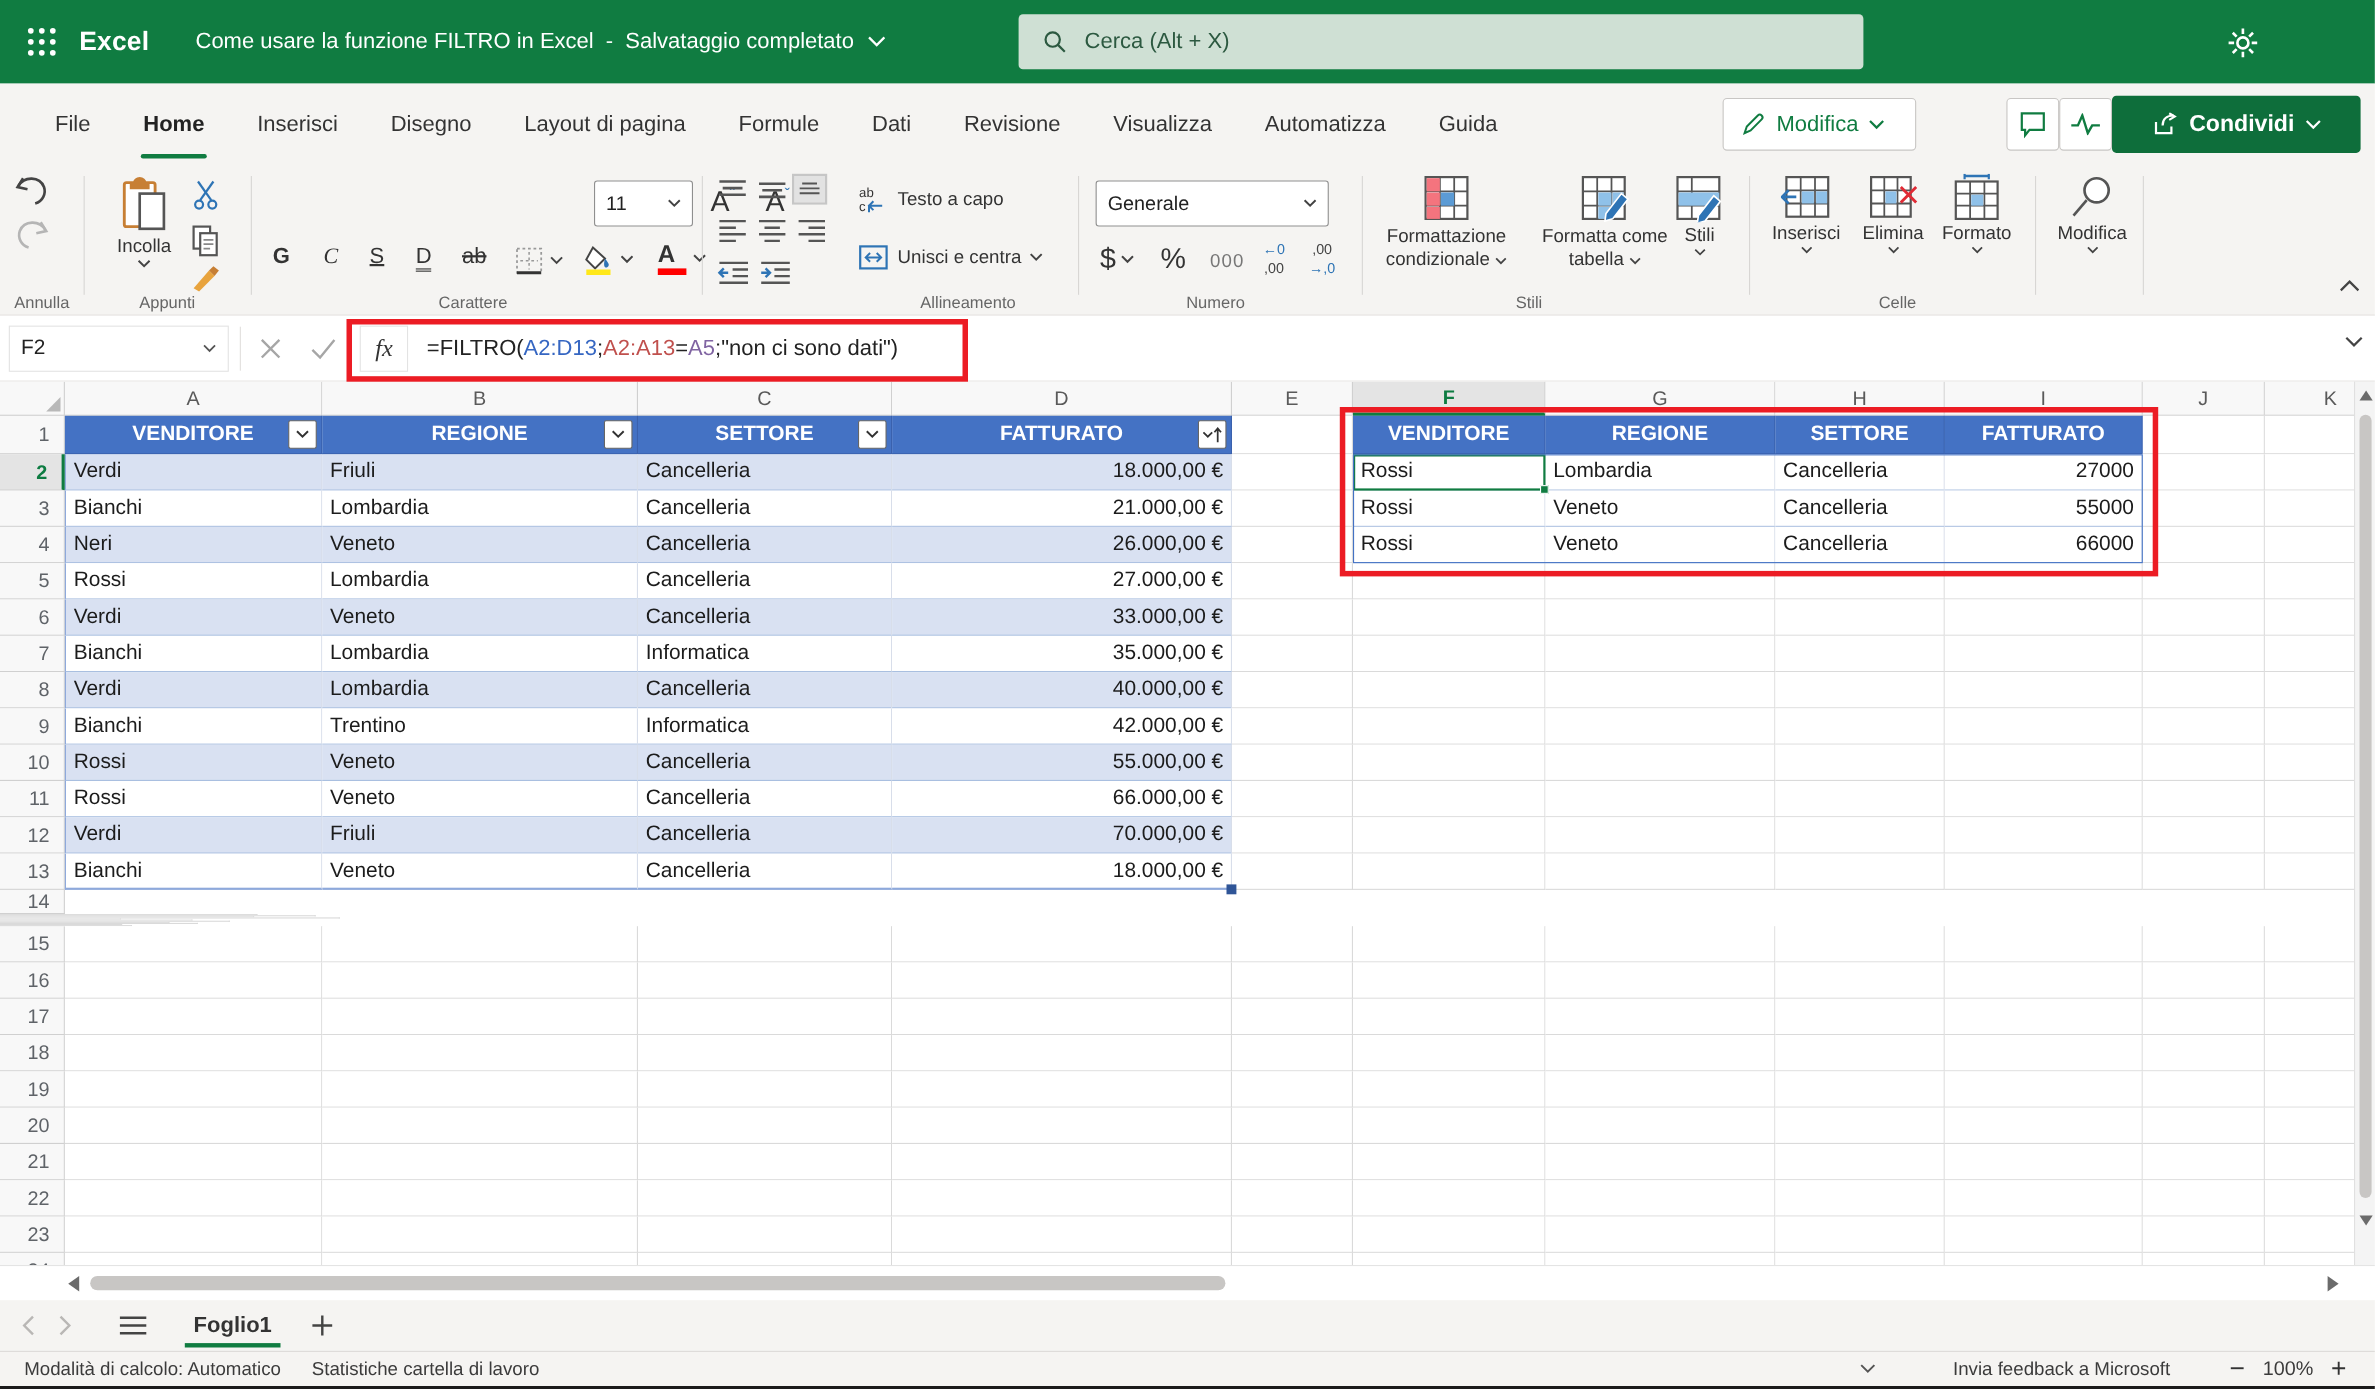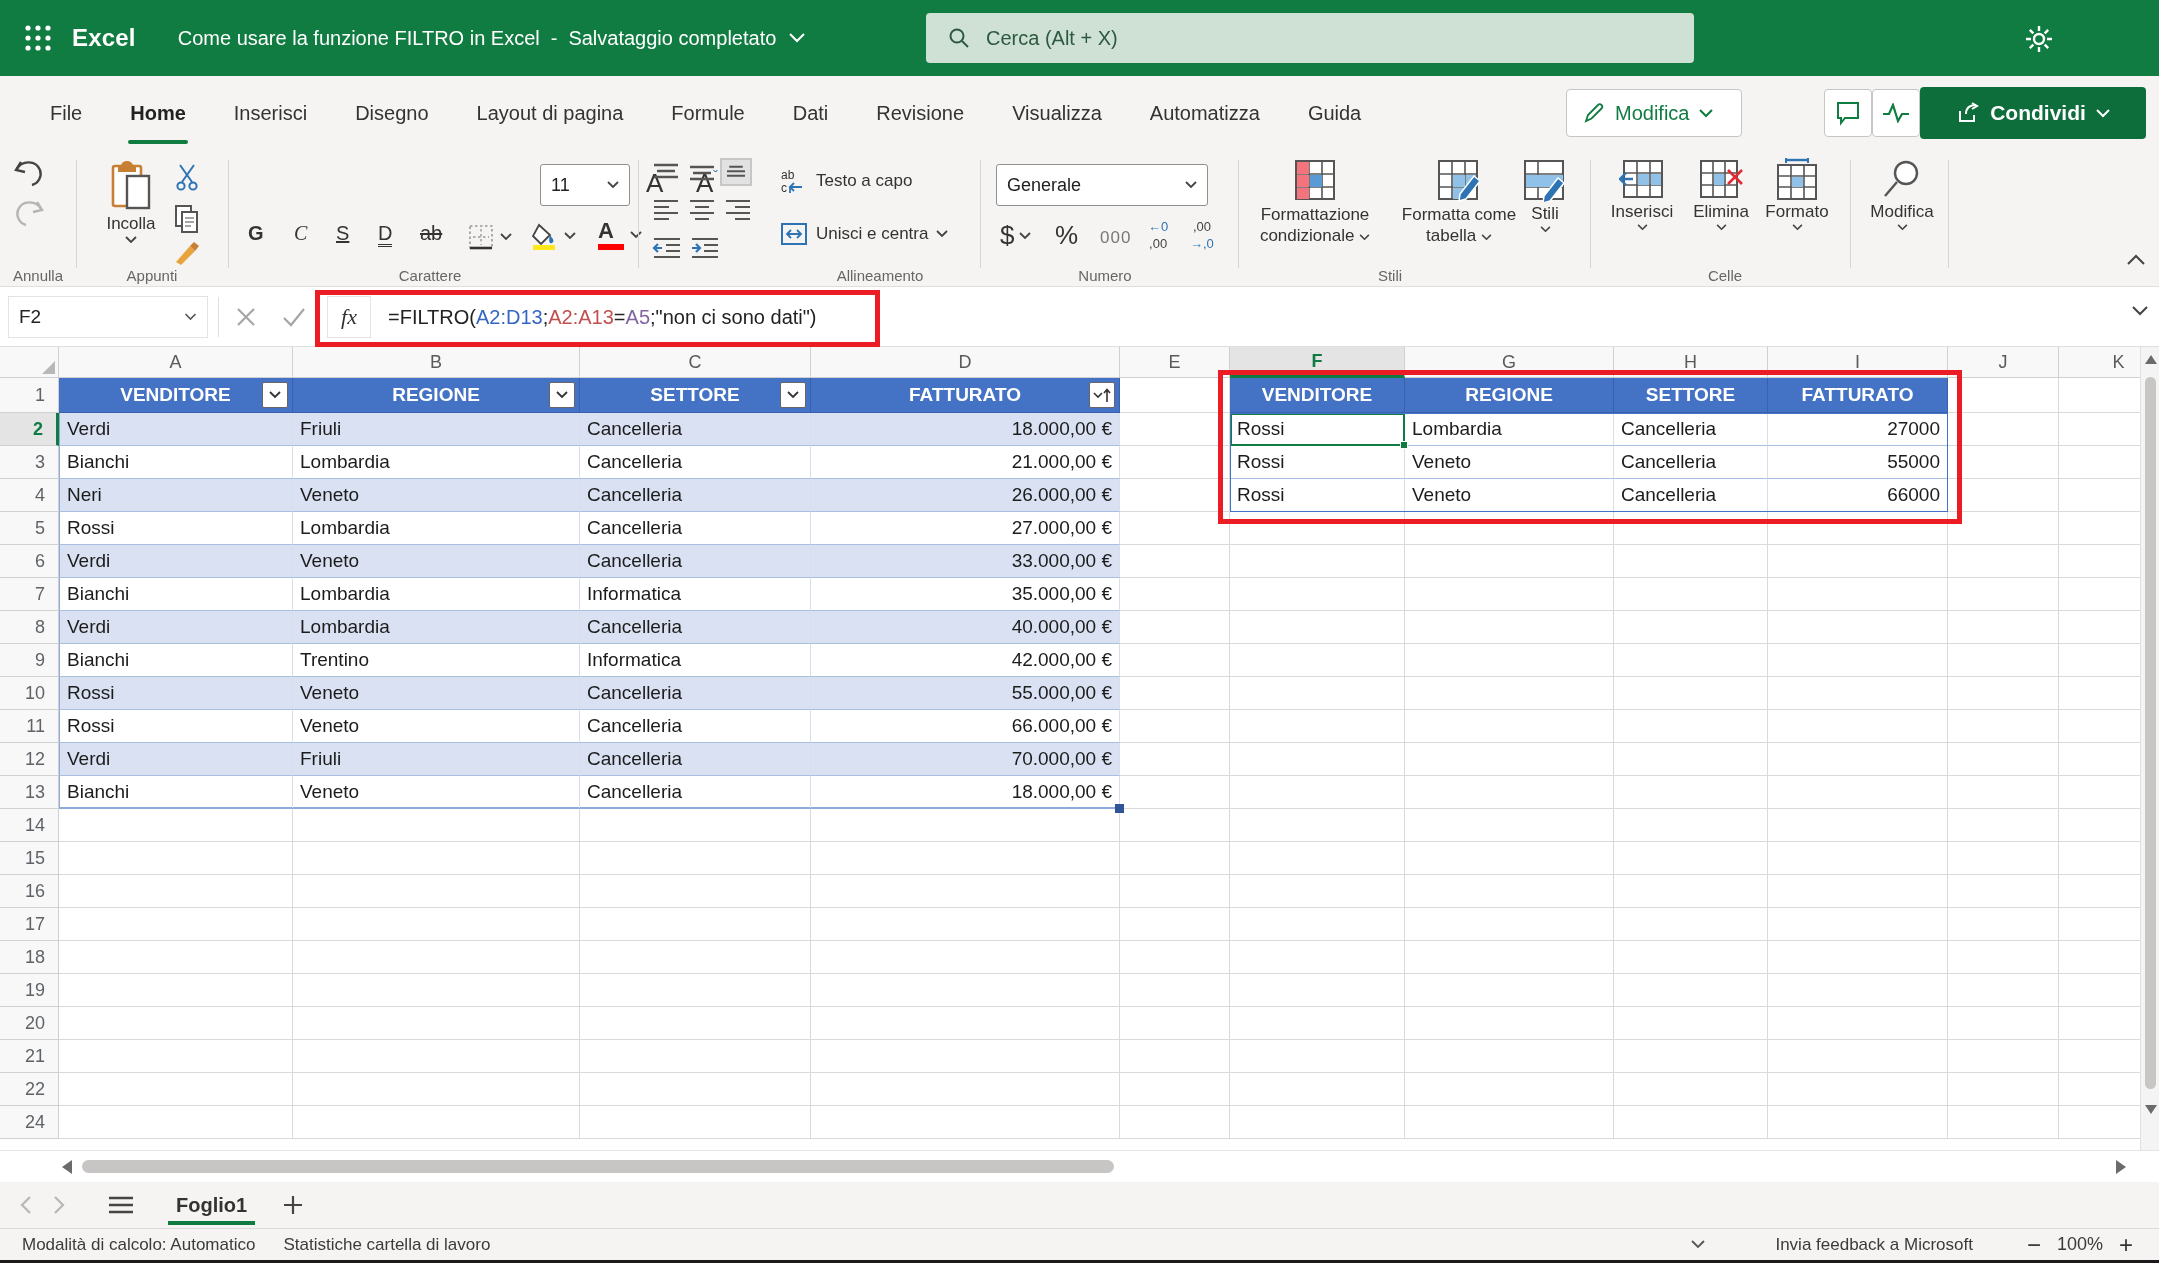--- a/index.html
+++ b/index.html
@@ -750,21 +750,21 @@
         <div class="gcell tcell ebottom" style="width: 231px;">Cancelleria</div>
         <div class="gcell tcell ebottom num" style="width: 309px;">18.000,00 €</div>
         <div class="gcell" style="width: 110px;"></div>
         <div class="gcell" style="width: 175px;"></div>
         <div class="gcell" style="width: 209px;"></div>
         <div class="gcell" style="width: 154px;"></div>
         <div class="gcell" style="width: 180px;"></div>
         <div class="gcell" style="width: 111px;"></div>
         <div class="gcell" style="width: 120px;"></div>
       </div>
-      <div class="grow" style="height: 33px;">
+      <div class="grow" style="height: 33px; flex-direction: column;">
         <div class="rowh">14</div>
         <div class="gcell" style="width: 234px;"></div>
         <div class="gcell" style="width: 287px;"></div>
         <div class="gcell" style="width: 231px;"></div>
         <div class="gcell" style="width: 309px;"></div>
         <div class="gcell" style="width: 110px;"></div>
         <div class="gcell" style="width: 175px;"></div>
         <div class="gcell" style="width: 209px;"></div>
         <div class="gcell" style="width: 154px;"></div>
         <div class="gcell" style="width: 180px;"></div>
@@ -864,20 +864,34 @@
         <div class="gcell" style="width: 110px;"></div>
         <div class="gcell" style="width: 175px;"></div>
         <div class="gcell" style="width: 209px;"></div>
         <div class="gcell" style="width: 154px;"></div>
         <div class="gcell" style="width: 180px;"></div>
         <div class="gcell" style="width: 111px;"></div>
         <div class="gcell" style="width: 120px;"></div>
       </div>
       <div class="grow" style="height: 33px;">
         <div class="rowh">22</div>
+        <div class="gcell" style="width: 234px;"></div>
+        <div class="gcell" style="width: 287px;"></div>
+        <div class="gcell" style="width: 231px;"></div>
+        <div class="gcell" style="width: 309px;"></div>
+        <div class="gcell" style="width: 110px;"></div>
+        <div class="gcell" style="width: 175px;"></div>
+        <div class="gcell" style="width: 209px;"></div>
+        <div class="gcell" style="width: 154px;"></div>
+        <div class="gcell" style="width: 180px;"></div>
+        <div class="gcell" style="width: 111px;"></div>
+        <div class="gcell" style="width: 120px;"></div>
+      </div>
+      <div class="grow" style="height: 33px;">
+        <div class="rowh">23</div>
         <div class="gcell" style="width: 234px;"></div>
         <div class="gcell" style="width: 287px;"></div>
         <div class="gcell" style="width: 231px;"></div>
         <div class="gcell" style="width: 309px;"></div>
         <div class="gcell" style="width: 110px;"></div>
         <div class="gcell" style="width: 175px;"></div>
         <div class="gcell" style="width: 209px;"></div>
         <div class="gcell" style="width: 154px;"></div>
         <div class="gcell" style="width: 180px;"></div>
         <div class="gcell" style="width: 111px;"></div>

